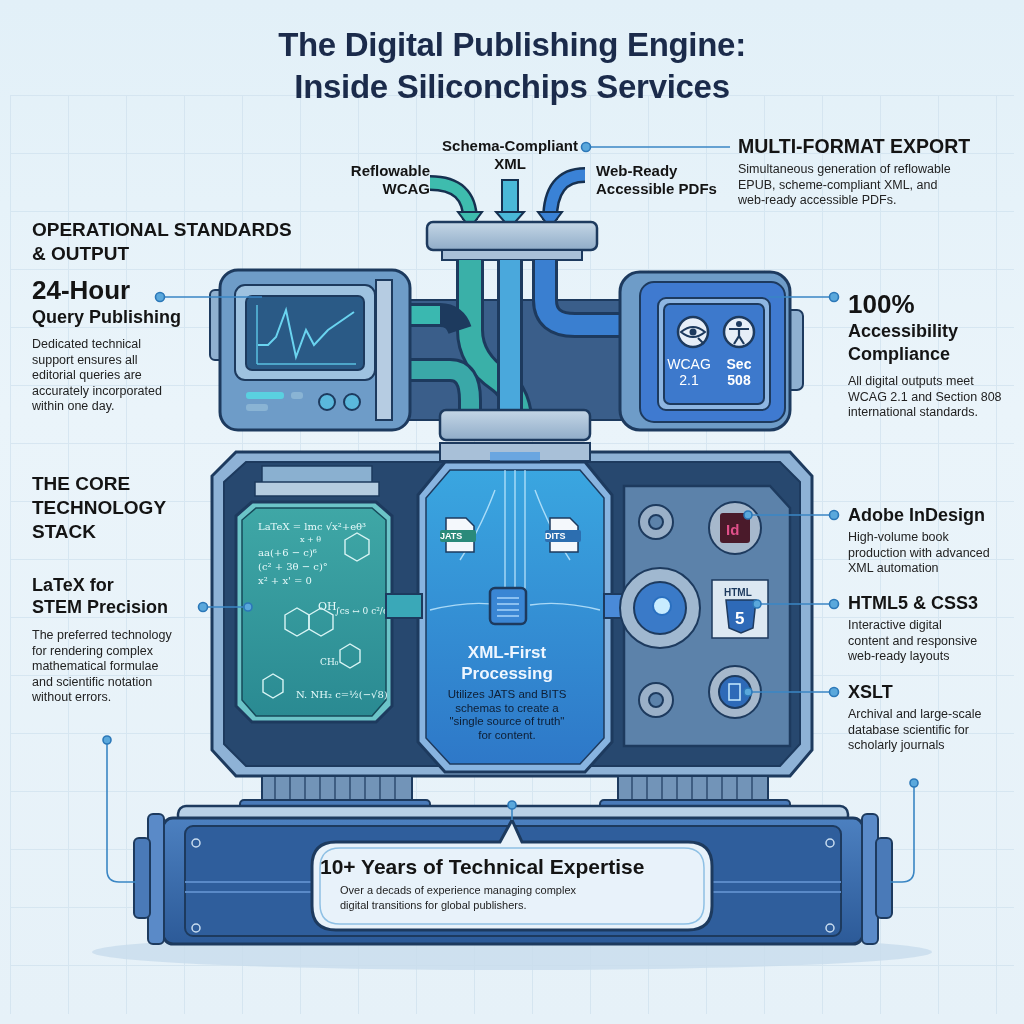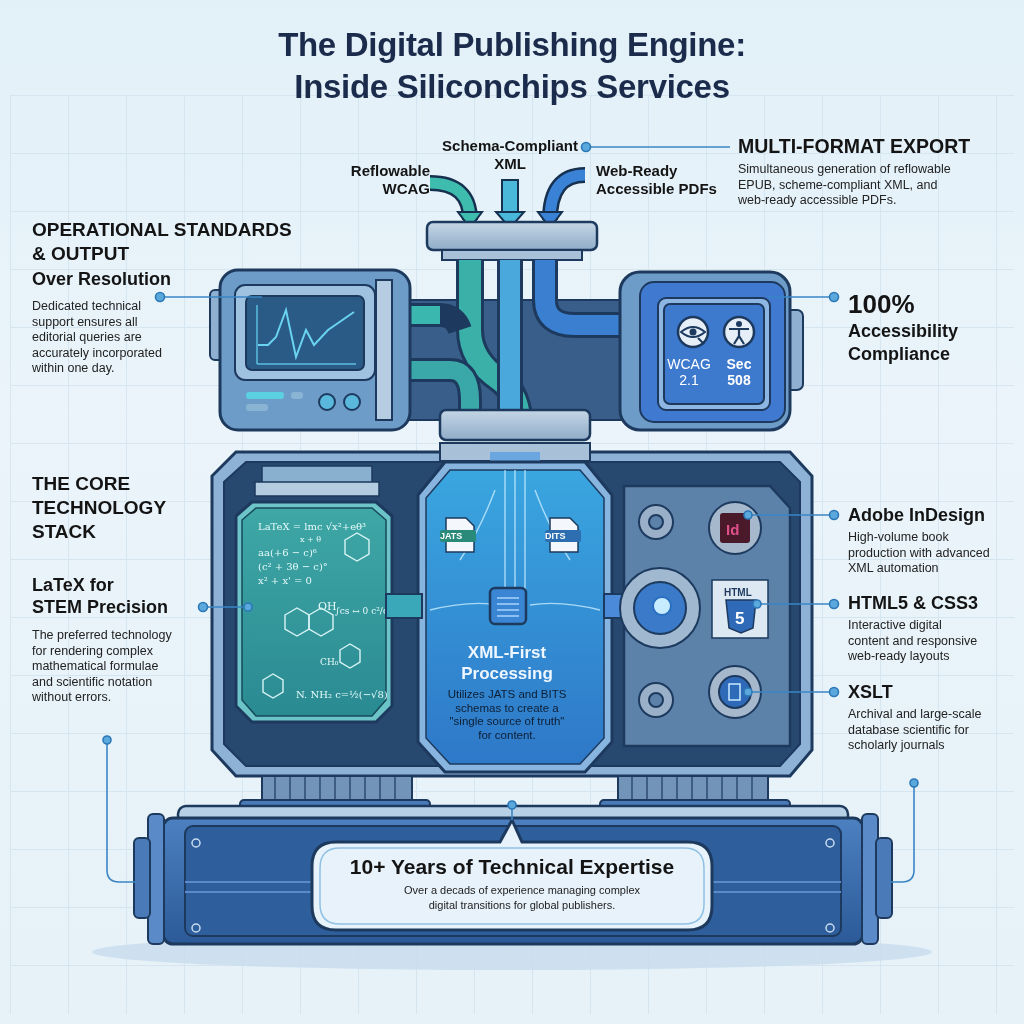--- a/index.html
+++ b/index.html
@@ -291,36 +291,42 @@
     <div>EPUB, scheme-compliant XML, and</div>
     <div>web-ready accessible PDFs.</div>
   </div>
 </div>
 
 <div class="abs" style="left:32px; top:218px; width:300px;">
   <div class="sec-head">
     <div>OPERATIONAL STANDARDS</div>
     <div>&amp; OUTPUT</div>
   </div>
-  <div class="sub" style="margin-top:2px;">Over Resolution</div>
+  <div class="big" style="margin-top:10px; font-size:26px;">24-Hour</div>
+  <div class="sub" style="margin-top:2px;">Query Publishing</div>
   <div class="desc" style="margin-top:8px;">
     <div>Dedicated technical</div>
     <div>support ensures all</div>
     <div>editorial queries are</div>
     <div>accurately incorporated</div>
     <div>within one day.</div>
   </div>
 </div>
 
 <div class="abs" style="left:848px; top:282px; width:176px;">
   <div class="big" style="font-size:26px;">100%</div>
   <div class="sub" style="margin-top:2px;">
     <div>Accessibility</div>
     <div>Compliance</div>
   </div>
+  <div class="desc" style="margin-top:8px;">
+    <div>All digital outputs meet</div>
+    <div>WCAG 2.1 and Section 808</div>
+    <div>international standards.</div>
+  </div>
 </div>
 
 <div class="abs on-dark" style="left:664px; top:356px; width:50px; text-align:center; font-weight:400; font-size:14px; line-height:16px;">
   <div>WCAG</div>
   <div>2.1</div>
 </div>
 <div class="abs on-dark" style="left:716px; top:356px; width:46px; text-align:center; font-weight:700; font-size:14px; line-height:16px;">
   <div>Sec</div>
   <div>508</div>
 </div>
@@ -379,19 +385,19 @@
 </div>
 <div class="abs" style="left:848px; top:681px; width:176px;">
   <div class="sub" style="font-size:18px;">XSLT</div>
   <div class="desc" style="margin-top:3px;">
     <div>Archival and large-scale</div>
     <div>database scientific for</div>
     <div>scholarly journals</div>
   </div>
 </div>
 
-<div class="abs" style="left:320px; top:854px; width:384px; text-align:center;">
+<div class="abs" style="left:320px; top:854px; width:384px; text-align:left;">
   <div style="font-weight:700; font-size:21px; line-height:26px; color:#141414;">10+ Years of Technical Expertise</div>
   <div style="font-size:11px; line-height:15px; color:#222; margin-top:3px;margin-left:20px;">
     <div>Over a decads of experience managing complex</div>
     <div>digital transitions for global publishers.</div>
   </div>
 </div>
 
 </body></html>

